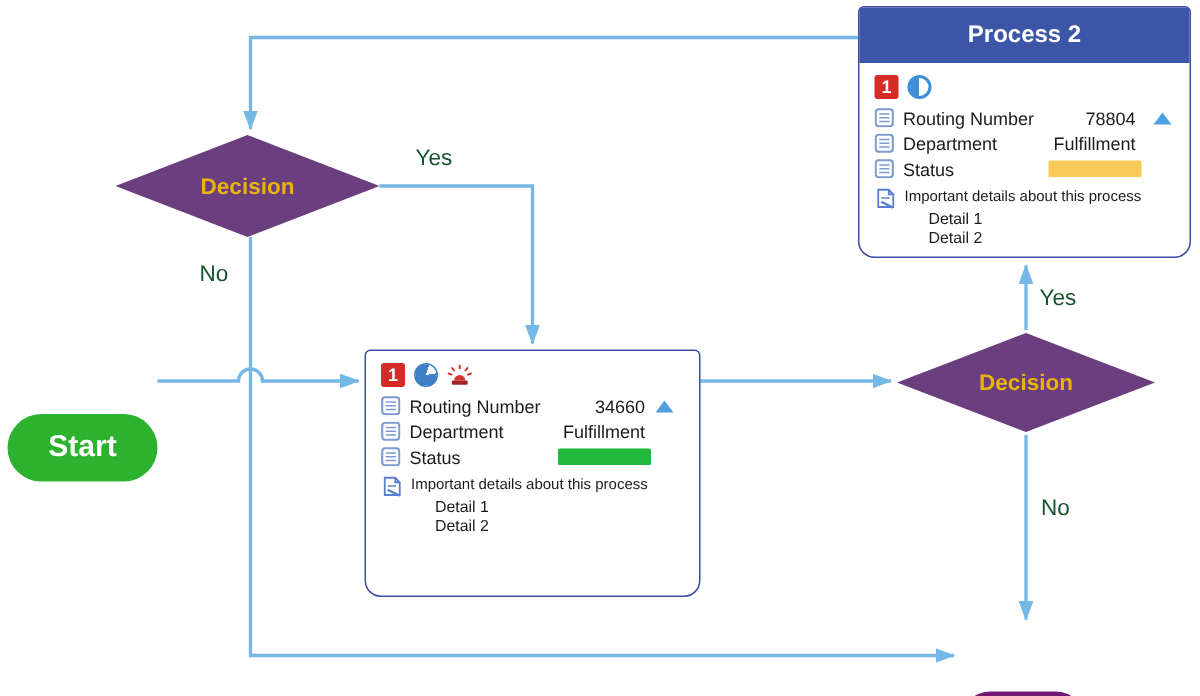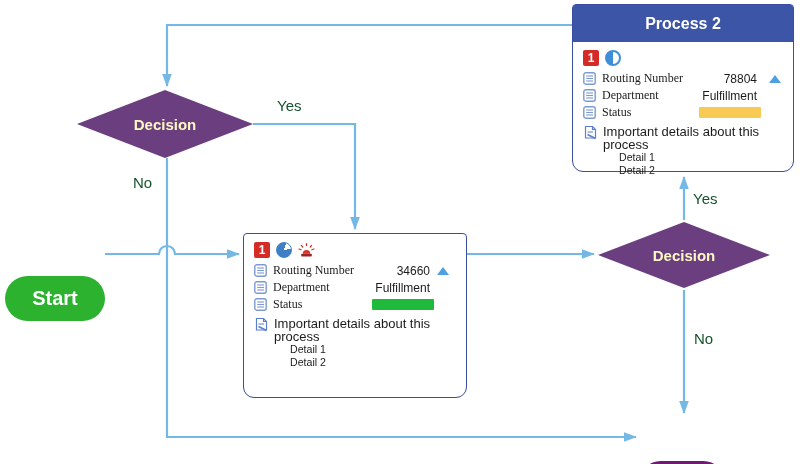--- a/index.html
+++ b/index.html
@@ -9,51 +9,51 @@
   }
   .edges{position:absolute;left:0;top:0;width:800px;height:464px;}
   .edge-label{position:absolute;color:#14532d;font-size:15px;line-height:15px;}
   
   .pill{position:absolute;display:flex;align-items:center;justify-content:center;
         color:#fff;font-weight:bold;margin-top:44px;}
   .pill.start{left:5px;top:232px;width:100px;height:45px;border-radius:23px;background:#2DB230;font-size:20px;}
   .pill.end{left:640px;top:417px;width:84px;height:41px;border-radius:21px;background:#701a75;font-size:13px;}
   
   .diamond{position:absolute;display:flex;align-items:center;justify-content:center;
-        background:#6B3E80;color:#fef9c3;font-weight:bold;font-size:15px;
+        background:#6B3E80;color:#eab308;font-weight:bold;font-size:15px;
         clip-path:polygon(50% 0,100% 50%,50% 100%,0 50%);}
   .diamond.d1{left:77px;top:90px;width:176px;height:68px;}
   .diamond.d2{left:598px;top:222px;width:172px;height:66px;}
   
   .process{position:absolute;background:#fff;border:1.6px solid #3A4DA0;
         border-radius:4px 4px 11px 11px;box-sizing:border-box;}
   .process.p1{left:243px;top:233px;width:224px;height:165px;}
   .process.p2{left:572px;top:4px;width:222px;height:168px;}
   .process .hdr{height:37px;background:#3D55A7;display:flex;align-items:center;justify-content:center;
         color:#fff;font-weight:bold;font-size:16px;border-radius:2px 2px 0 0;}
   .process .body{padding:7px 9px 0 10px;position:relative;}
   .icon-row{display:flex;align-items:center;gap:6px;height:18px;margin-bottom:3px;}
   .badge-one{width:16px;height:16px;background:#D42B27;color:#fff;font-weight:bold;font-size:12px;
         display:flex;align-items:center;justify-content:center;border-radius:2px;}
   .pie-icon{width:16px;height:16px;border-radius:50%;border:1px solid #3F7FC6;box-sizing:border-box;
         background:conic-gradient(#3F7FC6 0 18deg,#ffffff 18deg 80deg,#3F7FC6 80deg 360deg);}
   .half-icon{width:16px;height:16px;border-radius:50%;border:2px solid #3E8ED8;box-sizing:border-box;
         background:linear-gradient(90deg,#3E8ED8 50%,#fff 50%);}
   .prow{display:flex;align-items:center;height:17px;font-size:12px;color:#1b1b1b;position:relative;}
   .prow .licon{width:13px;height:13px;margin-right:6px;flex:0 0 auto;}
-  .prow .lbl{white-space:nowrap;font-family:Liberation Serif, serif;}
+  .prow .lbl{white-space:nowrap;}
   .prow .val{margin-left:auto;margin-right:27px;white-space:nowrap;}
   .status-bar{margin-left:auto;margin-right:23px;width:62px;height:11px;border-radius:1px;}
   .status-bar.ok{background:#1FB93C;}
   .status-bar.warn{background:#F8C954;}
   .sort-up{position:absolute;right:8px;top:5px;width:0;height:0;
         border-left:6px solid transparent;border-right:6px solid transparent;border-bottom:8px solid #4FA0E0;}
   .note-row{display:flex;align-items:flex-start;margin-top:4px;}
   .note-row .nicon{width:15px;height:15px;margin-right:5px;flex:0 0 auto;}
-  .note-text{font-size:13px;color:#1b1b1b;line-height:13px;}
+  .note-text{font-size:10px;color:#1b1b1b;line-height:13px;}
   .detail{font-size:10.6px;color:#1b1b1b;line-height:13px;margin-left:36px;}
 </style>
 </head>
 <body>
 
 <div class="canvas">
 
   <svg class="edges" viewBox="0 0 800 464">
     <defs>
       <marker id="arr" viewBox="0 0 6 4.5" markerWidth="6" markerHeight="4.5" refX="5.6" refY="2.25" orient="auto">

